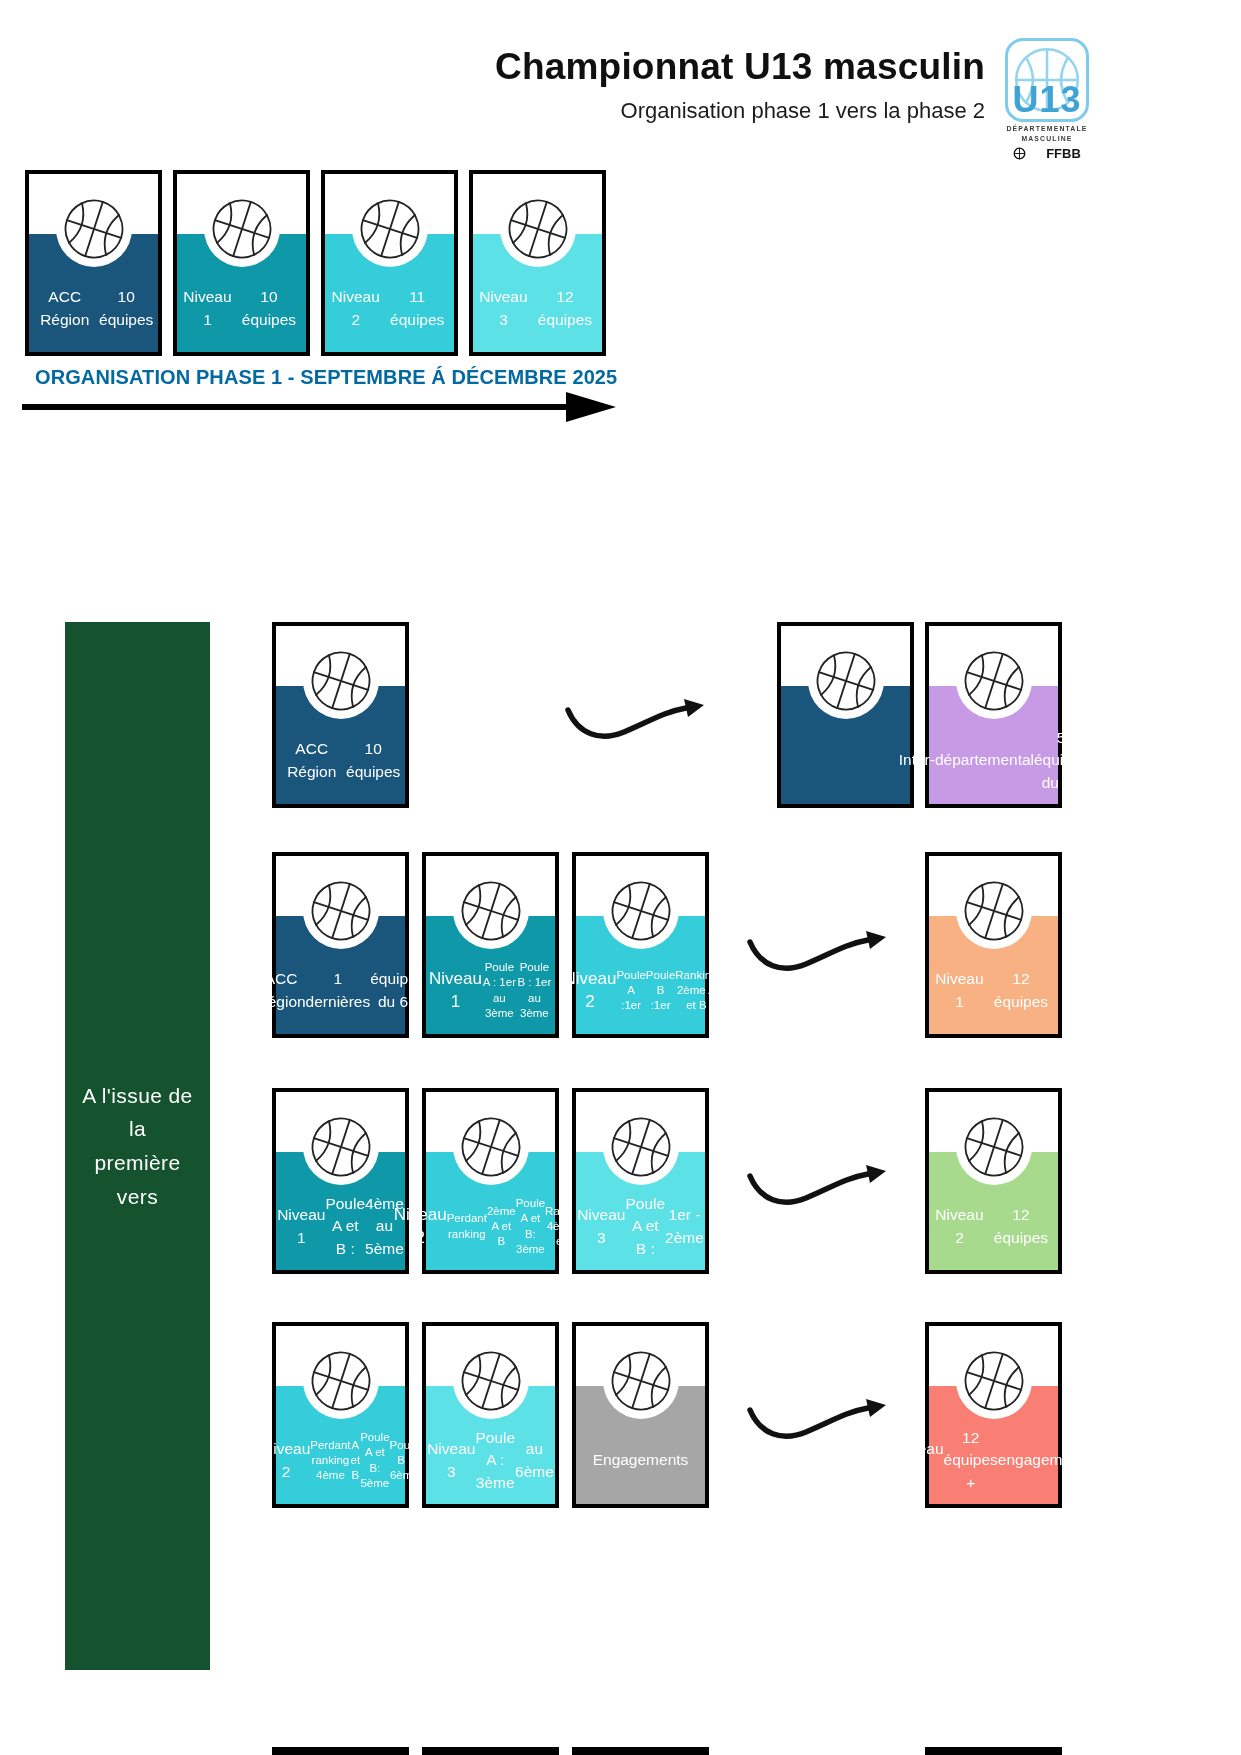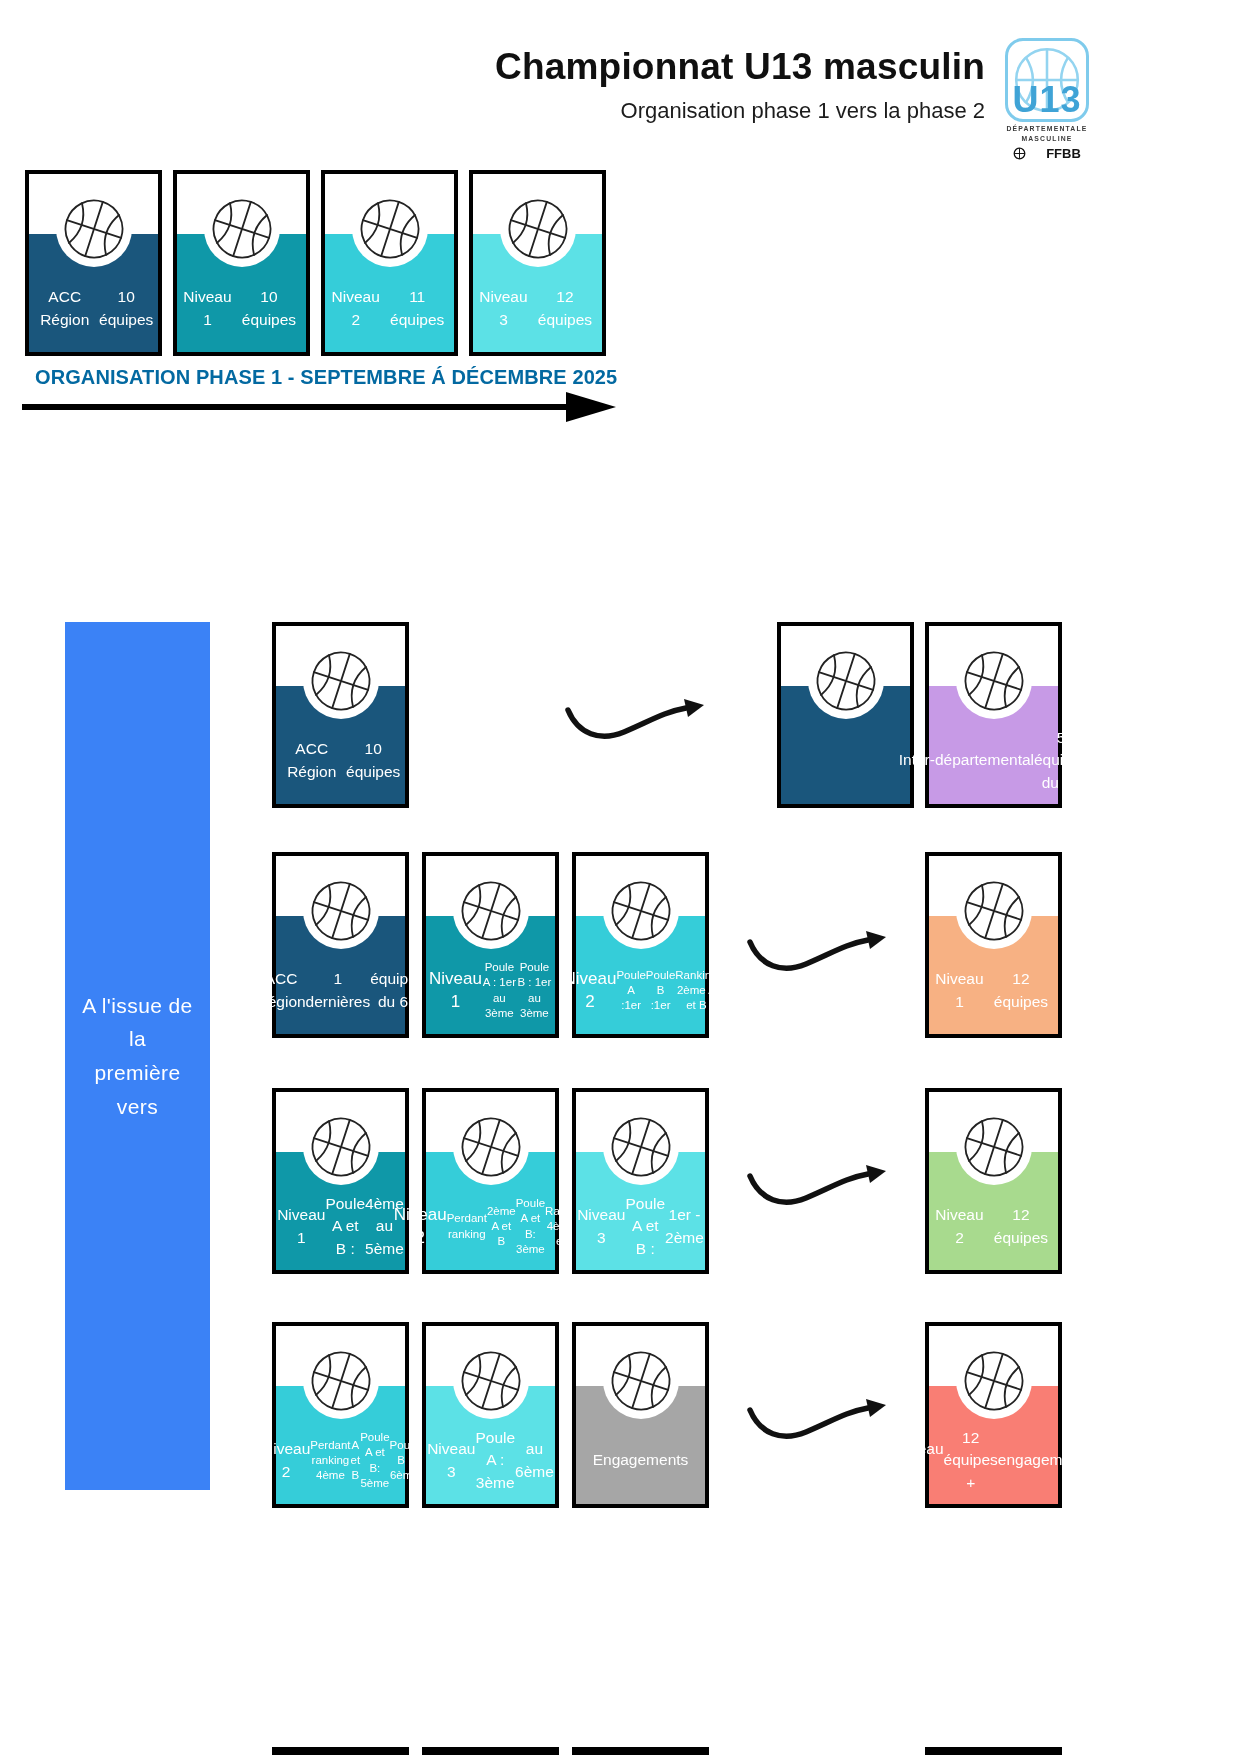--- a/index.html
+++ b/index.html
@@ -37,21 +37,21 @@
   .ln-lg { font-size:17px; line-height:1.35; }
   .ln-md { font-size:15.5px; line-height:1.45; }
   .ln-sm { font-size:11.5px; line-height:1.32; }
 
   
   .phase1-label { position:absolute; left:35px; top:366px; width:600px;
                   font-size:20px; font-weight:800; color:#0369a1; letter-spacing:0.1px; }
   .phase1-arrow { position:absolute; left:18px; top:390px; }
 
   
-  .side-panel { position:absolute; left:65px; top:622px; width:145px; height:868px; background:#3b82f6;
+  .side-panel { position:absolute; left:65px; top:622px; width:145px; height:1048px; background:#14532d;
                 display:flex; align-items:center; justify-content:center; }
   .side-text { color:#fff; font-size:21px; line-height:1.6; text-align:center; letter-spacing:0.4px; }
   .flow-arrow { position:absolute; }
   .cut-bar { position:absolute; height:9px; width:137px; background:#000; }
 </style>
 </head>
 <body>
 
 <div class="page">
 

